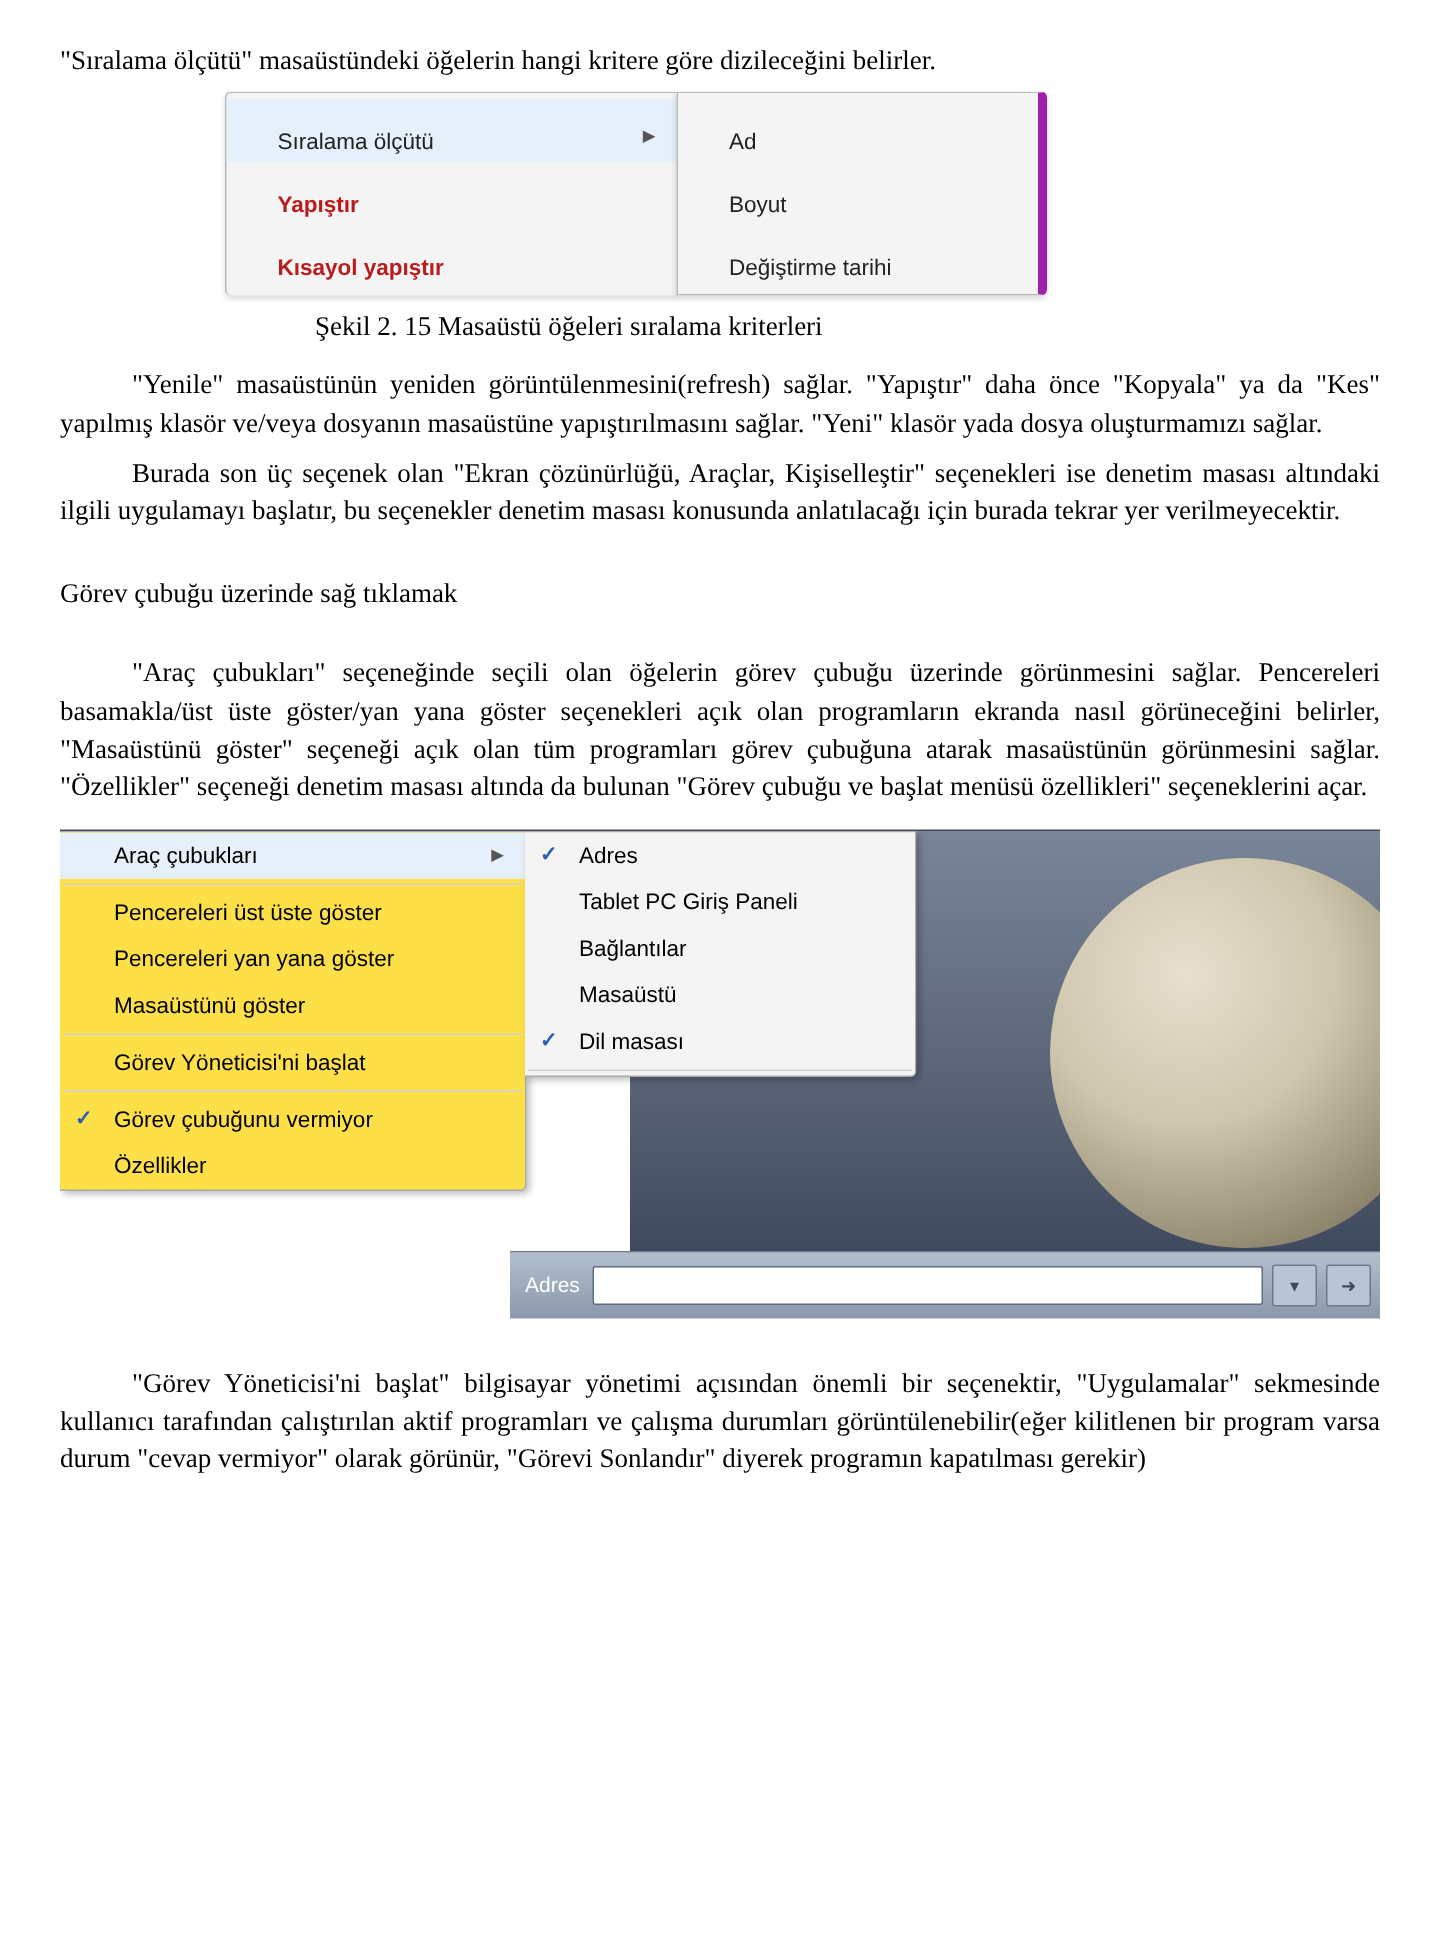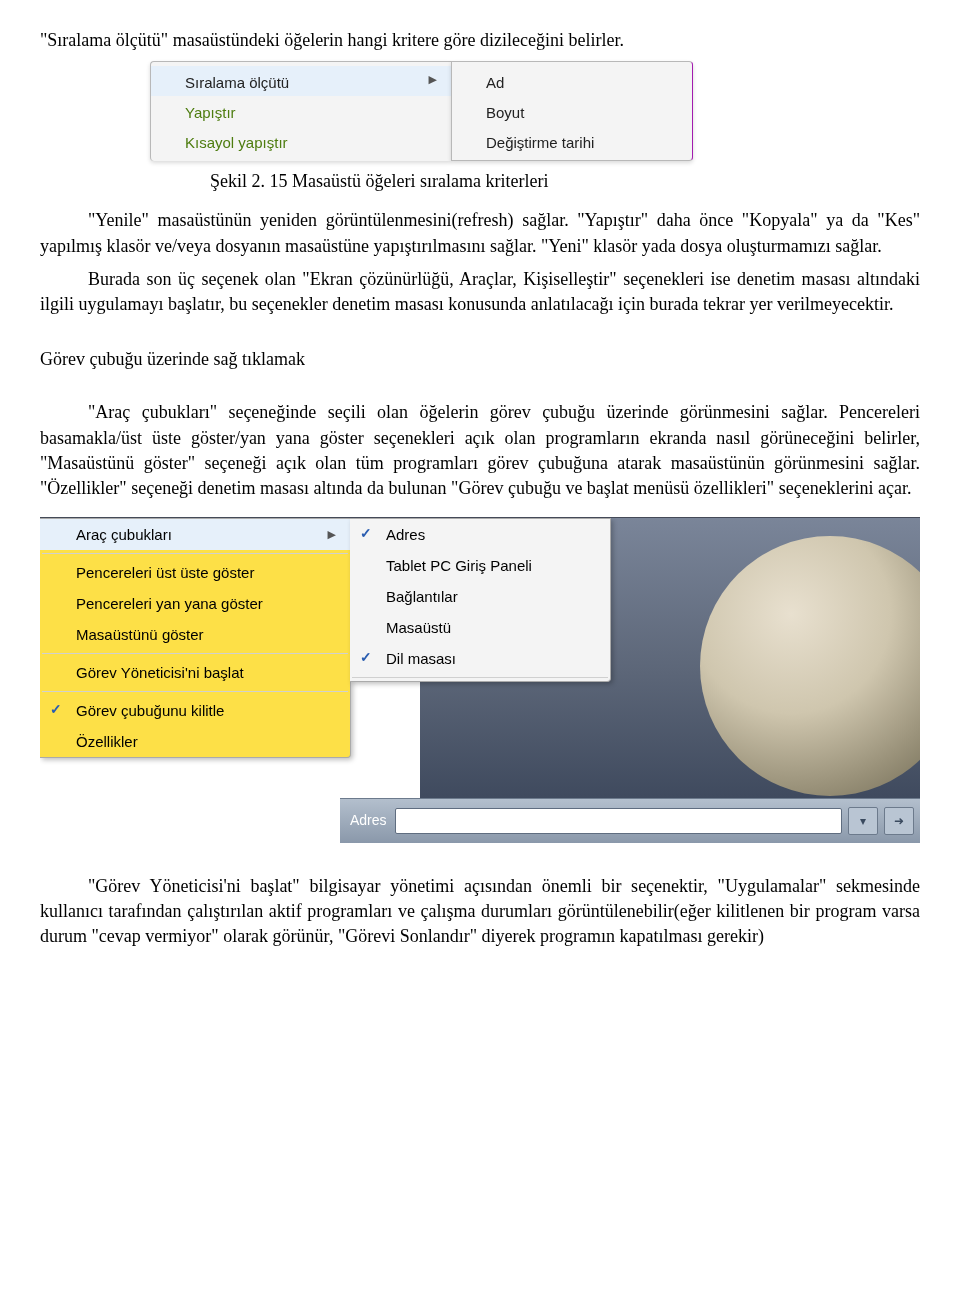--- a/index.html
+++ b/index.html
@@ -25,29 +25,29 @@
   .menu-col {
     background: #f4f4f4;
     border: 1px solid #b8b8b8;
     border-right: none;
     padding: 4px 0;
     font-family: "Segoe UI", Tahoma, sans-serif;
     font-size: 15px;
     box-shadow: 0 2px 4px rgba(0,0,0,0.15);
   }
   .menu-col.left { width: 300px; border-radius: 4px 0 0 4px; border-bottom:none;}
-  .menu-col.right { width: 240px; border-right:1px solid #a21caf; border-radius: 0 4px 4px 0; }
+  .menu-col.right { width: 240px; border-right:6px solid #a21caf; border-radius: 0 4px 4px 0; }
   .menu-item {
-    padding: 6px 14px 3px 34px;
+    padding: 18px 14px 3px 34px;
     display: flex;
     justify-content: space-between;
     color: #222;
   }
   .menu-item.highlight { background: #e6f0fa; }
-  .menu-item.disabled { color: #4d7c0f; }
+  .menu-item.disabled { color: #b91c1c; font-weight: bold; }
   .arrow { font-size: 11px; color: #555; margin-left:auto;}
   
   .fig2 {
     margin: 16px 0 0 0;
     position: relative;
     height: 330px;
     overflow: hidden;
     border-top: 1px solid #444a58;
   }
   .fig2-bg {
@@ -188,21 +188,21 @@
     <div class="m2-item">
       <span>Masaüstünü göster</span>
     </div>
     <div class="m2-sep"></div>
     <div class="m2-item">
       <span>Görev Yöneticisi'ni başlat</span>
     </div>
     <div class="m2-sep"></div>
     <div class="m2-item">
       <span class="check">✓</span>
-      <span>Görev çubuğunu kilitle</span>
+      <span>Görev çubuğunu vermiyor</span>
     </div>
     <div class="m2-item">
       <span>Özellikler</span>
     </div>
   </div>
 
   <div class="fig2-right">
     <div class="m2-item">
       <span class="check">✓</span>
       <span>Adres</span>

